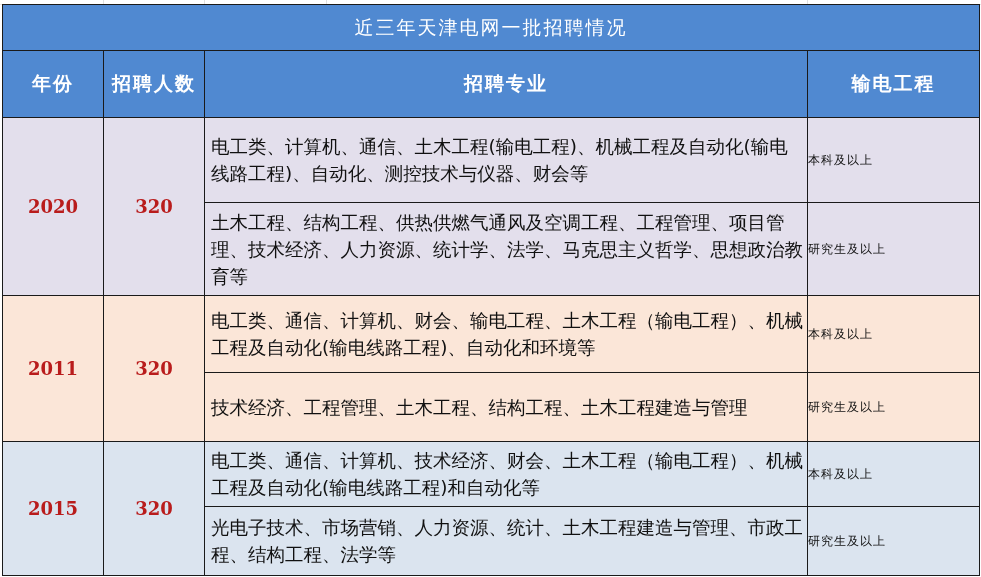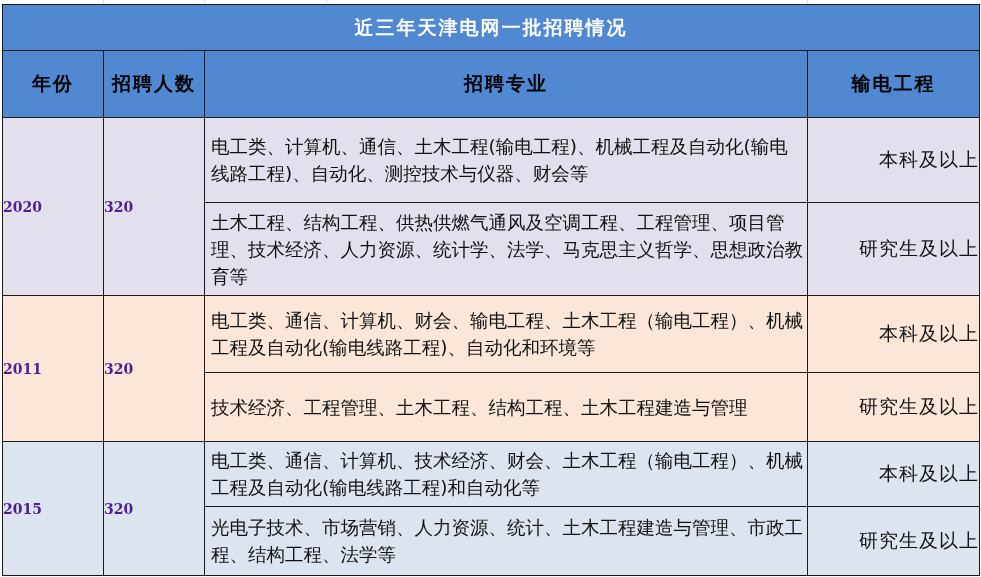--- a/index.html
+++ b/index.html
@@ -1,25 +1,25 @@
 <!DOCTYPE html>
 <html><head>
 <meta charset="utf-8">
 <style>
   html, body { margin:0; padding:0; background:#ffffff; }
   body { width:981px; height:577px; position:relative; overflow:hidden; font-family:"DejaVu Sans", sans-serif; }
   .gridlines { position:absolute; left:0; top:0; width:981px; height:4px; border-bottom:1px solid #e6e6e6; }
   .gl-v { position:absolute; top:0; height:4px; width:1px; background:#e0e0e0; }
   table { position:absolute; left:2px; top:4px; border-collapse:collapse; table-layout:fixed; width:977px; }
   td, th { border:1px solid #1a1a1a; padding:0; }
-  .title { height:45px; background:#5089d1; color:#ffffff; font-weight:bold; font-size:19px; text-align:center; letter-spacing:2px; }
-  .hdr th { height:66px; background:#5089d1; color:#000000; font-weight:bold; font-size:19px; text-align:center; letter-spacing:2px; }
-  .c-year, .c-count { font-family:"DejaVu Serif", serif; font-weight:bold; font-size:14px; color:#4c1d95; }
+  .title { height:45px; background:#5089d1; color:#ffffff; font-weight:normal; font-size:19px; text-align:center; letter-spacing:2px; }
+  .hdr th { height:66px; background:#5089d1; color:#ffffff; font-weight:bold; font-size:19px; text-align:center; letter-spacing:2px; }
+  .c-year, .c-count { text-align:center; font-family:"DejaVu Serif", serif; font-weight:bold; font-size:18px; color:#b91c1c; }
   .c-major { font-size:18.5px; line-height:27px; color:#111; padding:0 4px 0 6px; text-align:left; }
-  .c-edu { text-align:right; font-size:19px; color:#111; letter-spacing:1px; }
+  .c-edu { text-align:left; font-size:12px; color:#111; letter-spacing:1px; }
   .g2020 td { background:#e3dfec; }
   .g2019 td { background:#fbe6d8; }
   .g2018 td { background:#dbe4ef; }
 </style>
 </head>
 <body>
 
 <div class="gridlines"></div>
 <div class="gl-v" style="left:103px"></div>
 <div class="gl-v" style="left:204px"></div>

